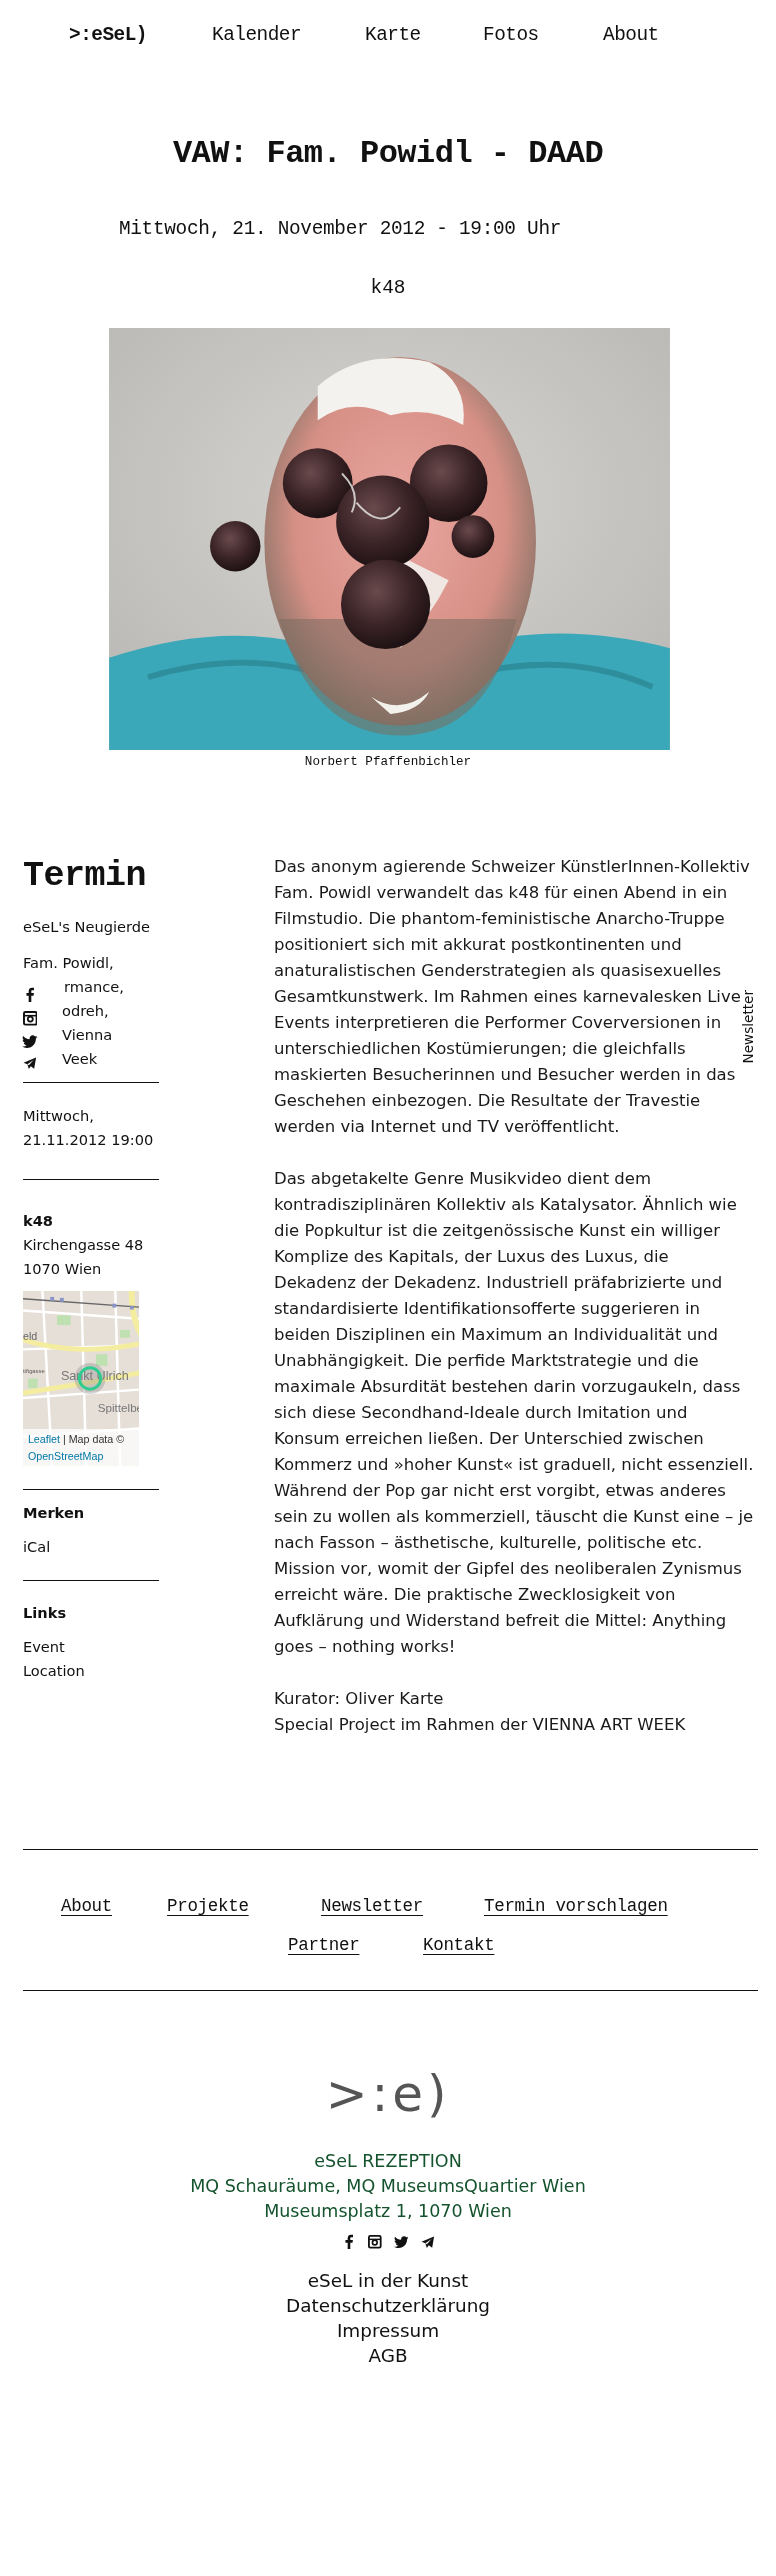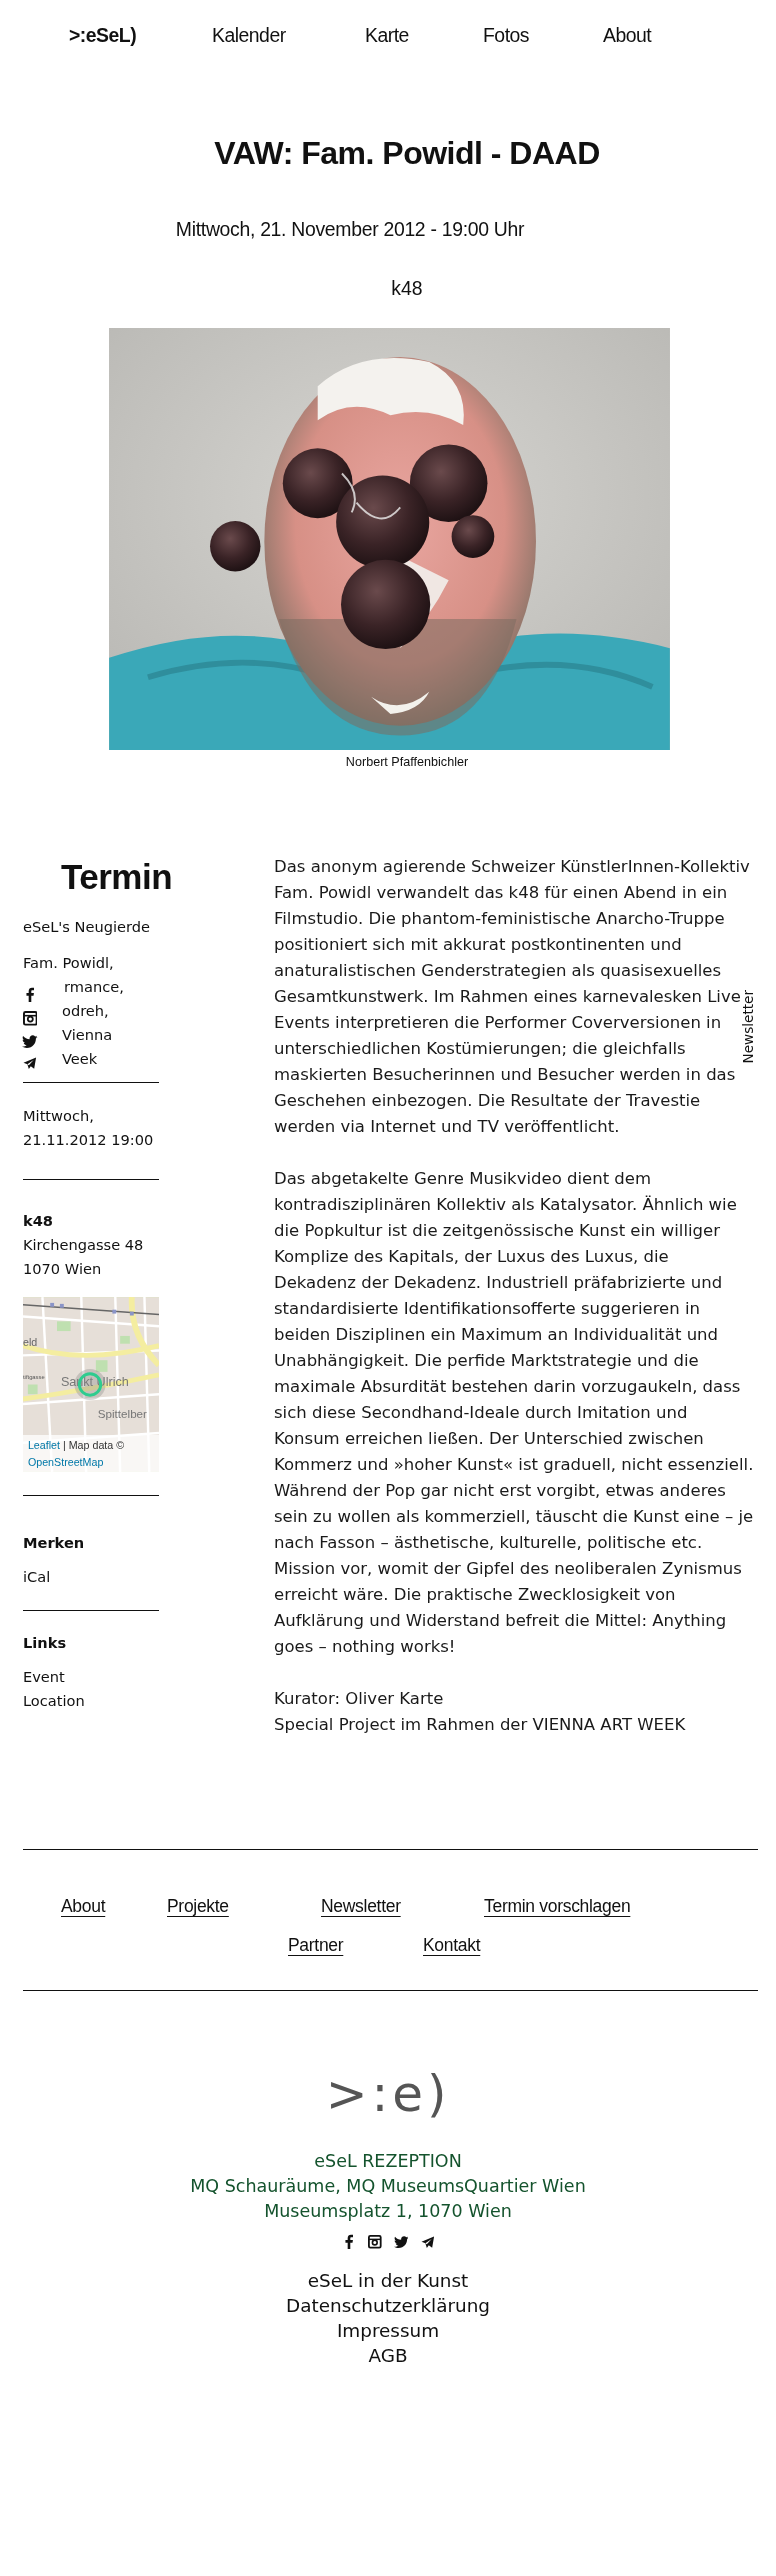--- a/index.html
+++ b/index.html
@@ -1,42 +1,42 @@
 <!DOCTYPE html>
 <html><head>
   <meta charset="utf-8">
   <style>
     * { box-sizing: border-box; margin: 0; padding: 0; }
     html, body { width: 776px; background: #ffffff; color: #111; }
     body { position: relative; height: 2576px; font-family: "DejaVu Sans", sans-serif; overflow: hidden; }
-    .mono { font-family: Liberation Sans, sans-serif; padding-left: 38px; }
+    .mono { font-family: Liberation Mono, monospace; }
     a { color: inherit; text-decoration: none; }
 
     
     .topnav { position: absolute; top: 21.3px; left: 0; width: 776px; height: 29px; }
     .topnav .item { position: absolute; top: 0; font-size: 19.4px; line-height: 29px; color: #111; letter-spacing: -0.5px; }
     .topnav .logo { font-weight: bold; left: 69px; }
 
     
     .event-title { position: absolute; top: 130px; left: 0; width: 776px; text-align: center; font-size: 32px; line-height: 47px; letter-spacing: -0.5px; }
-    .event-date { position: absolute; top: 215px; left: 7px; width: 648px; text-align: center; font-size: 19.4px; line-height: 29px; letter-spacing: -0.3px; }
+    .event-date { position: absolute; top: 215px; left: 16px; width: 648px; text-align: center; font-size: 19.4px; line-height: 29px; letter-spacing: -0.3px; }
     .event-venue { position: absolute; top: 274px; left: 0; width: 776px; text-align: center; font-size: 19.4px; line-height: 29px; }
 
     
     .photo { position: absolute; top: 328px; left: 109px; width: 561px; height: 422px; overflow: hidden; background: #c9c8c4; }
     .photo svg { display: block; width: 561px; height: 422px; }
     .caption { position: absolute; top: 753px; left: 0; width: 776px; text-align: center; font-size: 12.6px; line-height: 19.4px; }
 
     
     .sidebar { position: absolute; top: 852px; left: 23px; width: 136px; font-size: 14.6px; line-height: 23px; }
     .sb-title { font-size: 35px; line-height: 49px; letter-spacing: -0.5px; margin-bottom: 13.6px; }
     .sb-block { font-size: 14.6px; line-height: 24px; }
     .sb-sep { border: none; border-top: 1.5px solid #111; width: 136px; margin-left: 0; }
     .sb-bold { font-weight: bold; }
-    .map { width: 136px; height: 175px; position: relative; overflow: hidden; background: #bef264; margin-top: 16px; }
+    .map { width: 116px; height: 175px; position: relative; overflow: hidden; background: #bef264; margin-top: 10px; }
     .map svg { position: absolute; top: 0; left: 0; }
     .map .attr { position: absolute; left: 0; bottom: 0; width: 136px; height: 37px; background: rgba(255,255,255,0.75); font-family: "Liberation Sans", sans-serif; font-size: 10.7px; line-height: 16.5px; padding: 1.9px 4.9px; color: #333; }
     .map .attr .lnk { color: #0078a8; }
 
     
     .social-bar { position: absolute; top: 970px; left: 0; width: 60px; height: 105px; background: #fff; }
     .social-bar .s-icon { position: absolute; left: 21.3px; width: 17.5px; height: 17.5px; display: flex; align-items: center; justify-content: center; }
 
     
     .newsletter-tab { position: absolute; top: 985px; left: 739px; width: 19.4px; height: 83px; }
@@ -165,21 +165,21 @@
       <text x="77" y="125" font-family="Liberation Sans, sans-serif" font-size="12" fill="#777">Spittelber</text>
       <circle cx="69" cy="90" r="16" fill="#888" opacity="0.35"></circle>
       <circle cx="69" cy="90" r="11" fill="none" stroke="#2ecc8f" stroke-width="3"></circle>
     </svg>
     <div class="attr">
       <a class="lnk">Leaflet</a><span> | Map data ©</span><br>
       <a class="lnk">OpenStreetMap</a>
     </div>
   </div>
   <hr class="sb-sep" style="margin-top:23px">
-  <div class="sb-block" style="margin-top:35px">
+  <div class="sb-block" style="margin-top:11px">
     <div class="sb-bold" style="margin-bottom:9.7px">Merken</div>
     <a style="display:block">iCal</a>
   </div>
   <hr class="sb-sep" style="margin-top:21.3px">
   <div class="sb-block" style="margin-top:19.4px">
     <div class="sb-bold" style="margin-bottom:9.7px">Links</div>
     <a style="display:block">Event</a>
     <a style="display:block">Location</a>
   </div>
 </aside>

